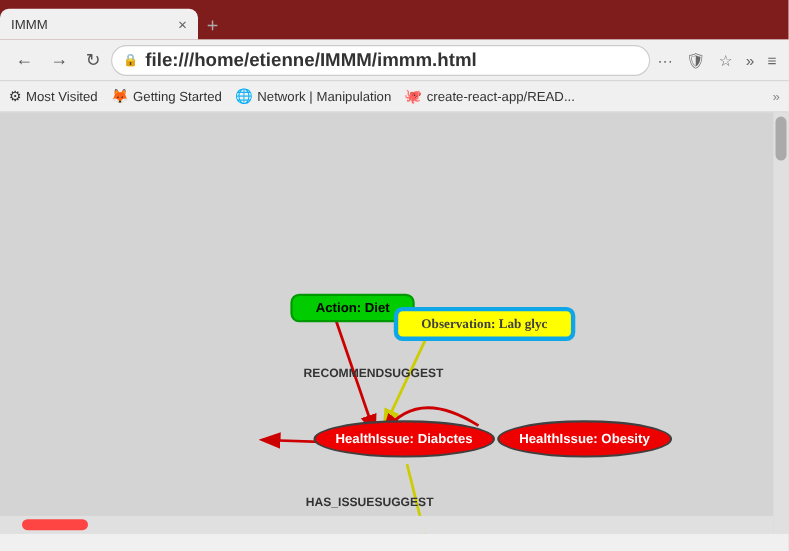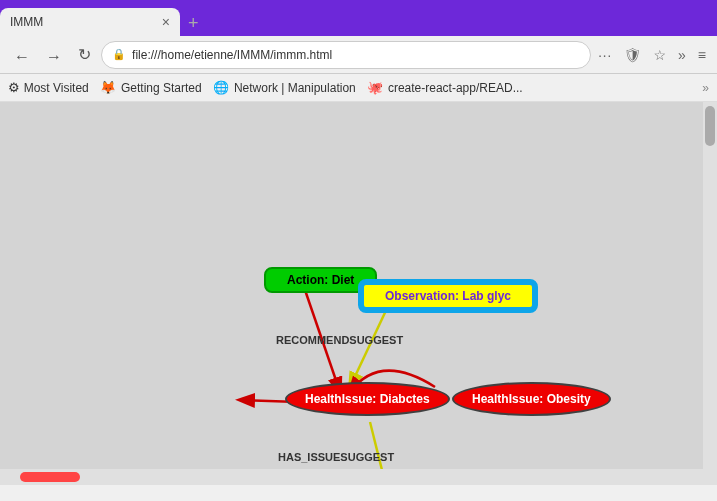--- a/index.html
+++ b/index.html
@@ -1,30 +1,30 @@
 <!DOCTYPE html>
 <html><head>
   <meta charset="utf-8">
   <style>
     * { margin: 0; padding: 0; box-sizing: border-box; }
     body { font-family: Arial, sans-serif; font-size: 13px; background: #f0f0f0; width: 717px; height: 501px; overflow: hidden; }
 
     
     .browser-chrome { background: #3c3c3c; width: 100%; }
-    .tab-bar { background: #6d28d9; display: flex; align-items: flex-end; padding: 6px 0 0 0; height: 36px; }
+    .tab-bar { background: #7f1d1d; display: flex; align-items: flex-end; padding: 6px 0 0 0; height: 36px; }
     .tab { background: #f0f0f0; display: flex; align-items: center; padding: 0 10px; height: 28px; min-width: 180px; border-radius: 8px 8px 0 0; font-size: 12px; color: #333; gap: 8px; }
     .tab-title { flex: 1; }
     .tab-close { cursor: pointer; color: #666; font-size: 14px; }
     .new-tab-btn { color: #aaa; font-size: 18px; padding: 0 8px; cursor: pointer; margin-bottom: 2px; }
 
     .nav-bar { background: #f0f0f0; display: flex; align-items: center; height: 38px; padding: 0 8px; gap: 4px; border-bottom: 1px solid #ccc; }
     .nav-btn { background: none; border: none; cursor: pointer; color: #555; font-size: 16px; padding: 4px 6px; border-radius: 4px; }
     .address-bar { flex: 1; display: flex; align-items: center; background: #fff; border: 1px solid #ccc; border-radius: 20px; padding: 0 10px; height: 28px; gap: 6px; }
     .address-icon { color: #888; font-size: 11px; }
-    .address-text { flex: 1; font-size: 12px; color: #333; }
+    .address-text { flex: 1; font-size: 17px; color: #333; font-weight: bold; }
     .nav-actions { display: flex; gap: 6px; align-items: center; }
     .nav-action-btn { background: none; border: none; cursor: pointer; color: #666; font-size: 14px; padding: 3px; }
 
     .bookmarks-bar { background: #f0f0f0; display: flex; align-items: center; height: 28px; padding: 0 8px; gap: 12px; border-bottom: 1px solid #ddd; font-size: 12px; }
     .bookmark-item { display: flex; align-items: center; gap: 4px; cursor: pointer; color: #333; white-space: nowrap; }
     .bm-icon { font-size: 13px; }
     .bookmarks-more { margin-left: auto; color: #888; cursor: pointer; }
 
     
     .content-area { background: #d4d4d4; width: 100%; height: calc(501px - 36px - 38px - 28px - 16px); position: relative; overflow: hidden; }
@@ -34,21 +34,21 @@
     .scrollbar-thumb { position: absolute; top: 4px; right: 2px; width: 10px; height: 40px; background: #aaa; border-radius: 5px; }
 
     
     .scrollbar-bottom { position: absolute; bottom: 0; left: 0; right: 14px; height: 16px; background: #e0e0e0; display: flex; align-items: center; }
     .scrollbar-thumb-h { position: absolute; left: 20px; height: 10px; width: 60px; background: #ff4444; border-radius: 5px; top: 3px; }
 
     
     .graph-node { position: absolute; border-radius: 8px; padding: 4px 21px; font-size: 12px; font-weight: bold; white-space: nowrap; }
     .node-green { background: #00cc00; color: #000; border: 2px solid #009900; }
     .node-red { background: #ee0000; color: #ffffff; border: 2px solid #404040; border-radius: 50%; }
-    .node-yellow { background: #ffff00; color: #6d28d9; border: 6px solid #0ea5e9; }
+    .node-yellow { background: #ffff00; color: #404040; border: 4px solid #0ea5e9; font-family: Liberation Serif, serif; }
 
     
     .graph-svg { position: absolute; top: 0; left: 0; width: 100%; height: 100%; pointer-events: none; }
 
     
     .edge-label { position: absolute; font-size: 11px; color: #333; font-weight: bold; }
   </style>
 </head>
 <body>
 

